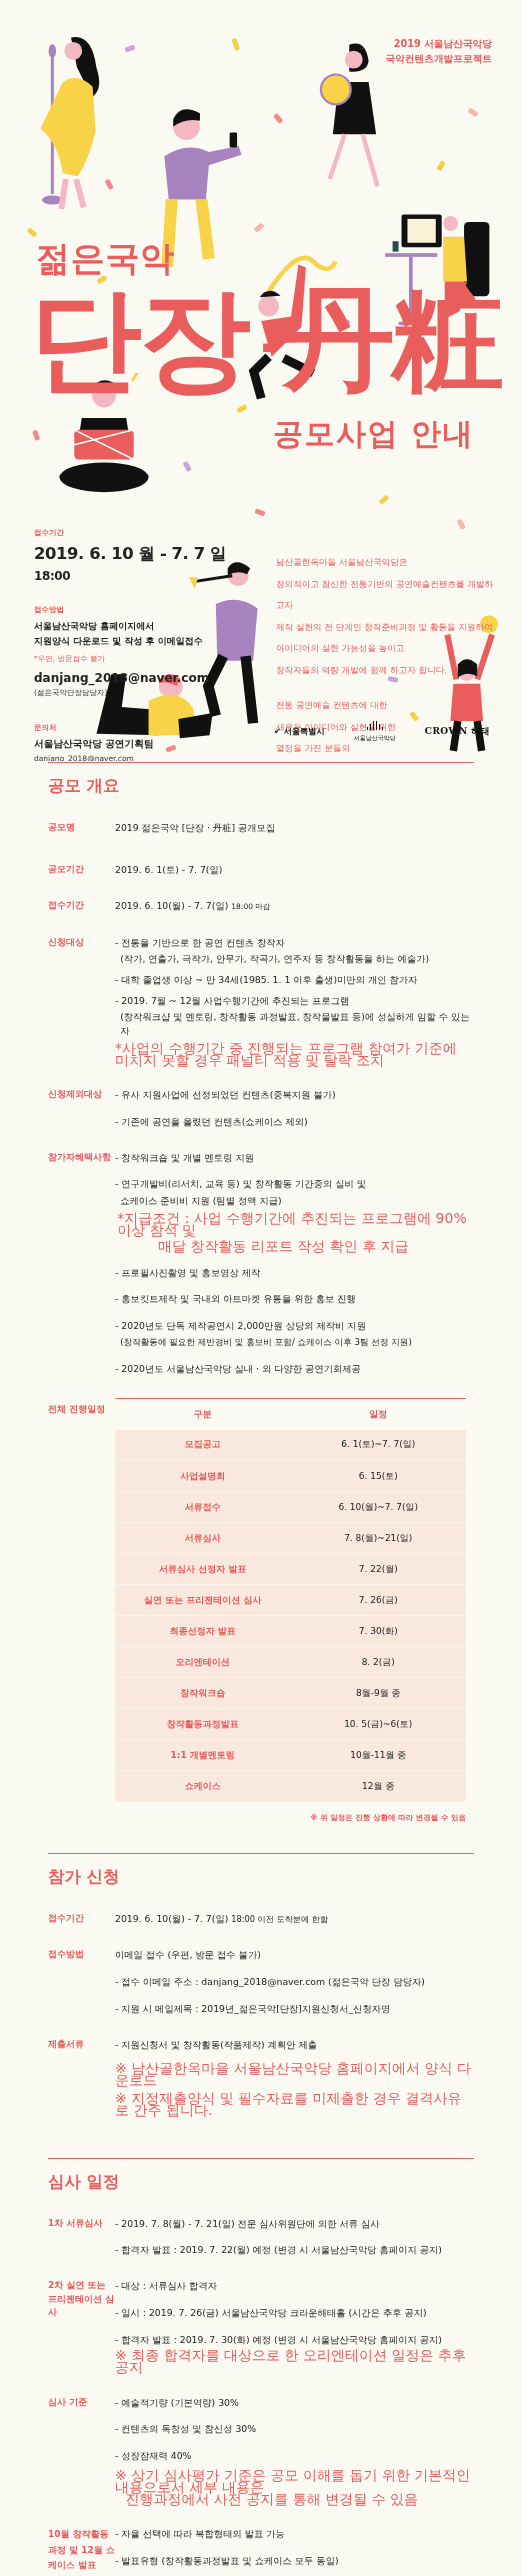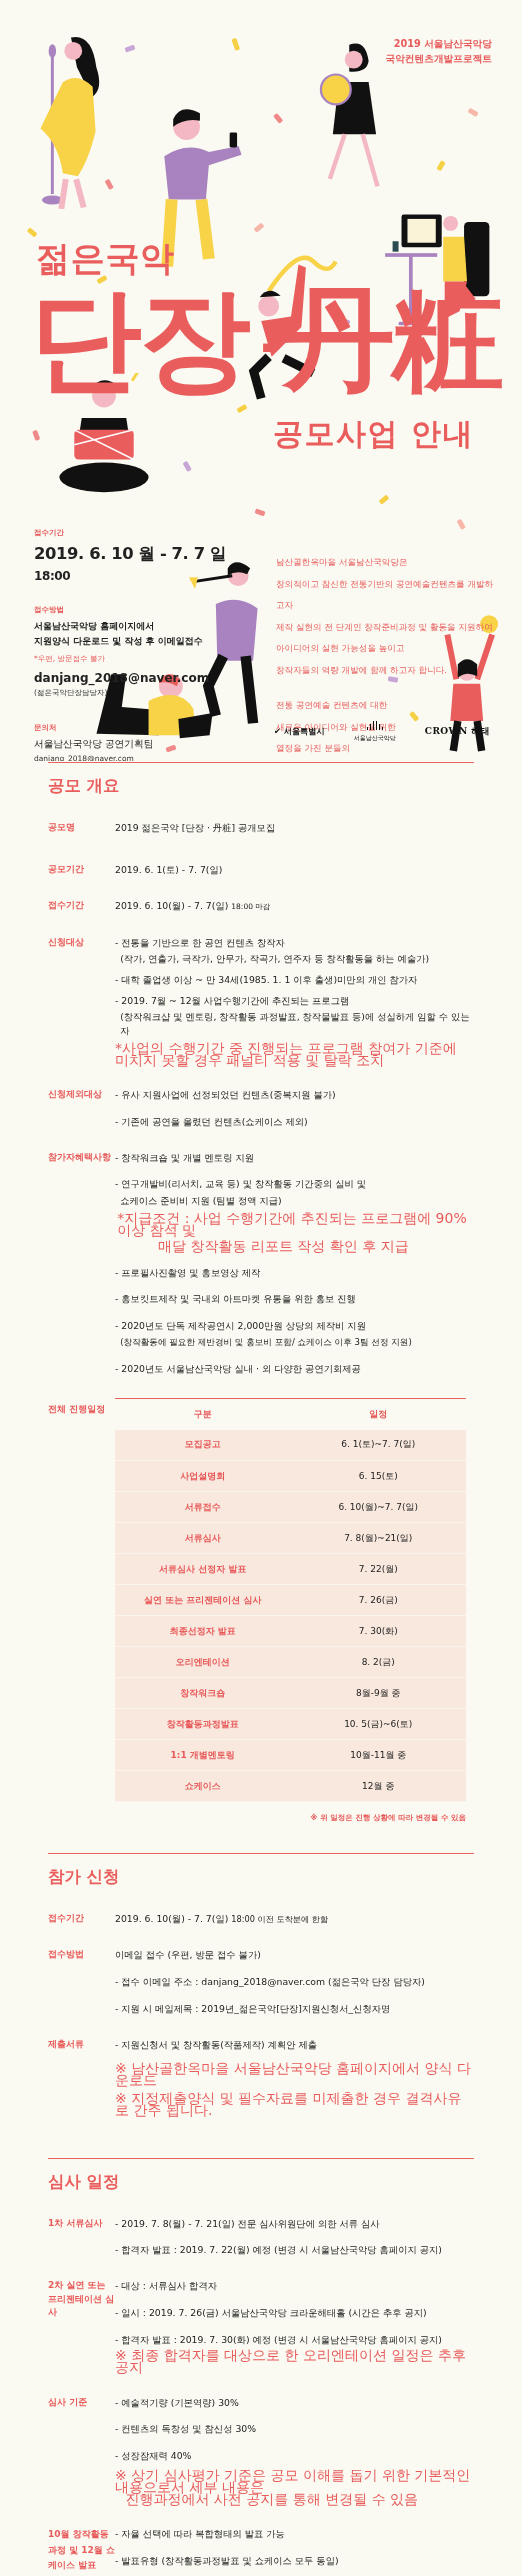--- a/index.html
+++ b/index.html
@@ -36,21 +36,21 @@
   }
 
   .info-left { position: absolute; left: 34px; top: 528px; width: 224px; }
   .lbl-small { color: #e85b5b; font-size: 7.5px; font-weight: bold; margin-bottom: 4.5px; }
   .date-big { font-size: 16.4px; font-weight: bold; color: #222; margin-bottom: 21px; letter-spacing: -0.4px; }
   .date-big .time { font-size: 12px; }
   .method-text { font-size: 9px; font-weight: bold; line-height: 15px; color: #222; }
   .method-note { font-size: 7.5px; color: #e85b5b; margin-top: 4.5px; margin-bottom: 7.5px; }
   .email-big { font-size: 12px; font-weight: bold; color: #222; }
   .email-note { font-size: 7.5px; color: #333; margin-top: 3px; margin-bottom: 25px; }
-  .contact-team { font-size: 9.7px; font-weight: normal; color: #222; margin-bottom: 0; }
+  .contact-team { font-size: 9.7px; font-weight: bold; color: #222; margin-bottom: 0; }
   .contact-line { font-size: 7.5px; color: #333; line-height: 15px; }
 
   .intro-right {
     position: absolute; left: 276px; top: 552px; width: 224px;
     color: #e85b5b; font-size: 8.6px; line-height: 21.6px;
   }
   .intro-right p { margin: 0; }
   .intro-right .gap { height: 13.4px; }
 
   .logos { position: absolute; top: 720px; left: 274px; width: 216px; display: flex; justify-content: space-between; align-items: center; }

